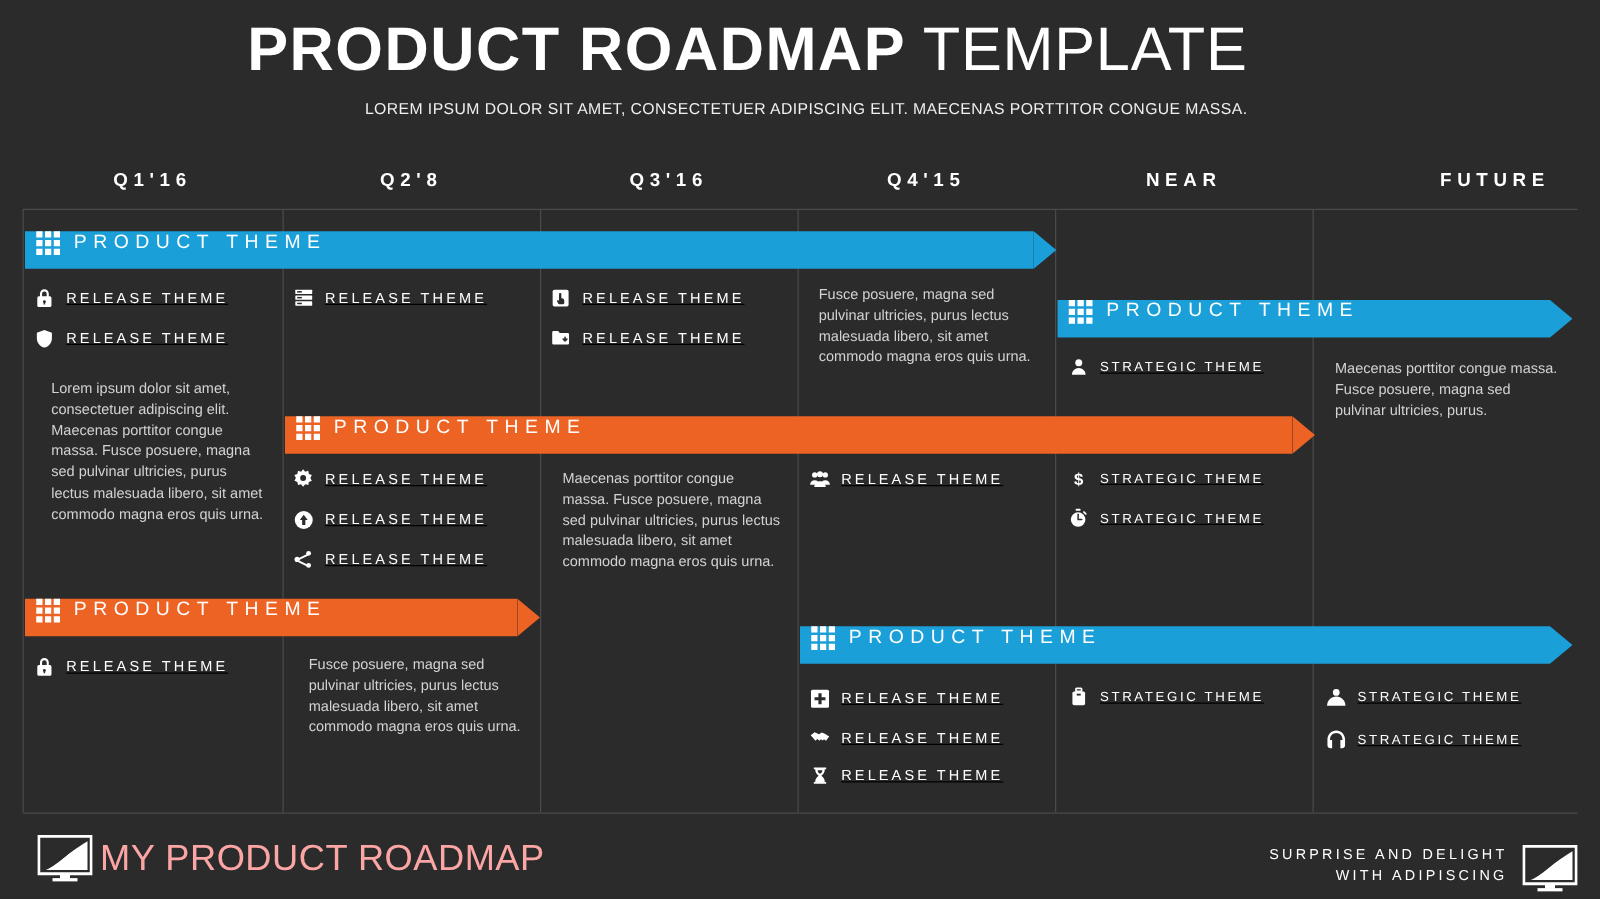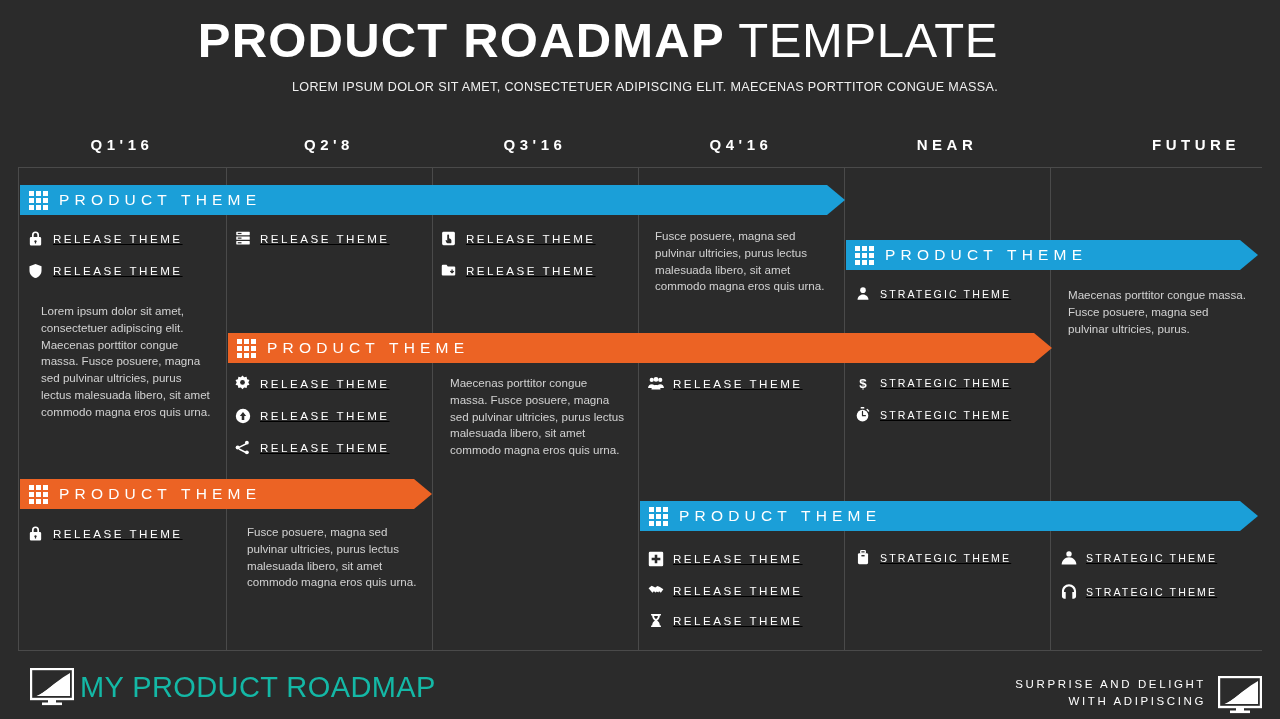--- a/index.html
+++ b/index.html
@@ -47,21 +47,21 @@
   .vdiv { position: absolute; top: 0; width: 1px; height: 482px; background: #4a4a4a; }
   .hline-top { position: absolute; left: 18px; top: 167px; width: 1244px; height: 1px; background: #4a4a4a; }
   .hline-bottom { position: absolute; left: 18px; top: 650px; width: 1244px; height: 1px; background: #4a4a4a; }
 
   
   .bar {
     position: absolute; height: 30px;
     display: flex; align-items: center;
   }
   .bar-body {
-    height: 30px; display: flex; align-items: center;
+    height: 30px; display: flex; align-items: flex-start;
     flex: 1 1 auto; padding-left: 9px;
   }
   .bar-tip {
     width: 18px; height: 30px; flex: 0 0 18px;
   }
   .bar.blue .bar-body { background: #1b9fd8; }
   .bar.blue .bar-tip {
     background: #1b9fd8;
     clip-path: polygon(0 0, 0 100%, 100% 50%);
   }
@@ -107,21 +107,21 @@
     font-size: 11.6px; line-height: 16.8px;
     color: #d2d2d2;
     font-family: "Liberation Sans", sans-serif;
   }
 
   
   .footer { position: absolute; left: 0; top: 660px; width: 1280px; height: 59px; }
   .logo-left { position: absolute; left: 30px; top: 8px; display: flex; align-items: center; }
   .logo-mark { width: 44px; height: 38px; flex: 0 0 auto; }
   .logo-text {
-    font-size: 29px; color: #14b8a6; letter-spacing: 0.4px;
+    font-size: 29px; color: #fca5a5; letter-spacing: 0.4px;
     margin-left: 6px; white-space: nowrap;
     font-family: "Liberation Sans", sans-serif;
   }
   .tagline {
     position: absolute; right: 74px; top: 16px;
     text-align: right; color: #ffffff;
     font-size: 11.5px; letter-spacing: 2.6px; line-height: 17px;
     white-space: nowrap;
     font-family: "Liberation Sans", sans-serif;
     margin-left: 16px;
@@ -137,21 +137,21 @@
     <div class="title-line">
       <span class="title-bold">PRODUCT ROADMAP</span><span class="title-light"> TEMPLATE</span>
     </div>
     <div class="subtitle">LOREM IPSUM DOLOR SIT AMET, CONSECTETUER ADIPISCING ELIT. MAECENAS PORTTITOR CONGUE MASSA.</div>
   </div>
 
   <div class="col-headers">
     <div class="col-head" style="left:0px;width:208px;">Q1'16</div>
     <div class="col-head" style="left:208px;width:206px;">Q2'8</div>
     <div class="col-head" style="left:414px;width:206px;">Q3'16</div>
-    <div class="col-head" style="left:620px;width:206px;">Q4'16</div>
+    <div class="col-head" style="left:620px;width:206px;">Q4'15</div>
     <div class="col-head" style="left:826px;width:206px;">NEAR</div>
     <div class="col-head" style="left:1072px;width:212px;">FUTURE</div>
   </div>
 
   <div class="hline-top"></div>
   <div class="grid-area">
     <div class="vdiv" style="left:0px;"></div>
     <div class="vdiv" style="left:208px;"></div>
     <div class="vdiv" style="left:414px;"></div>
     <div class="vdiv" style="left:620px;"></div>

